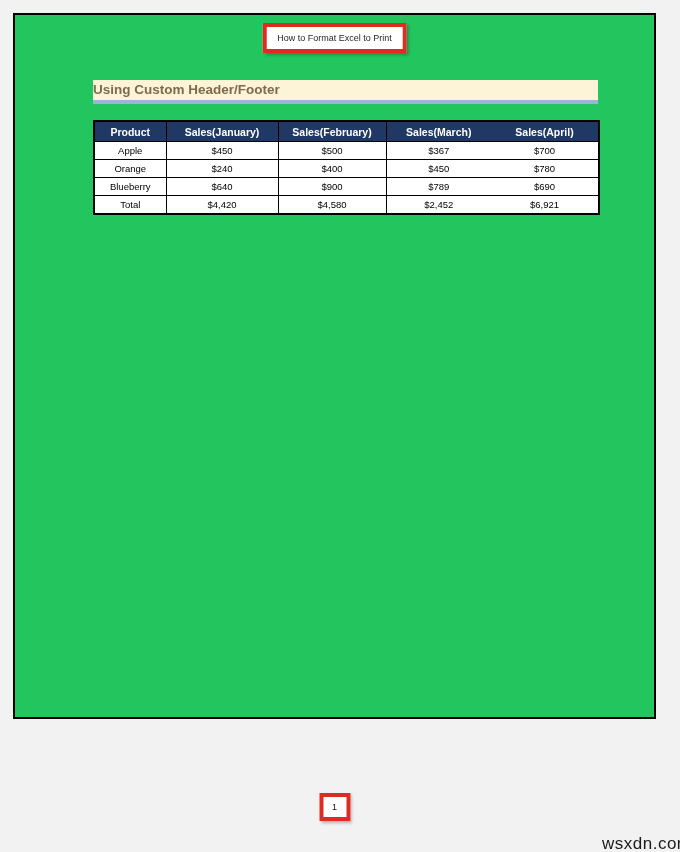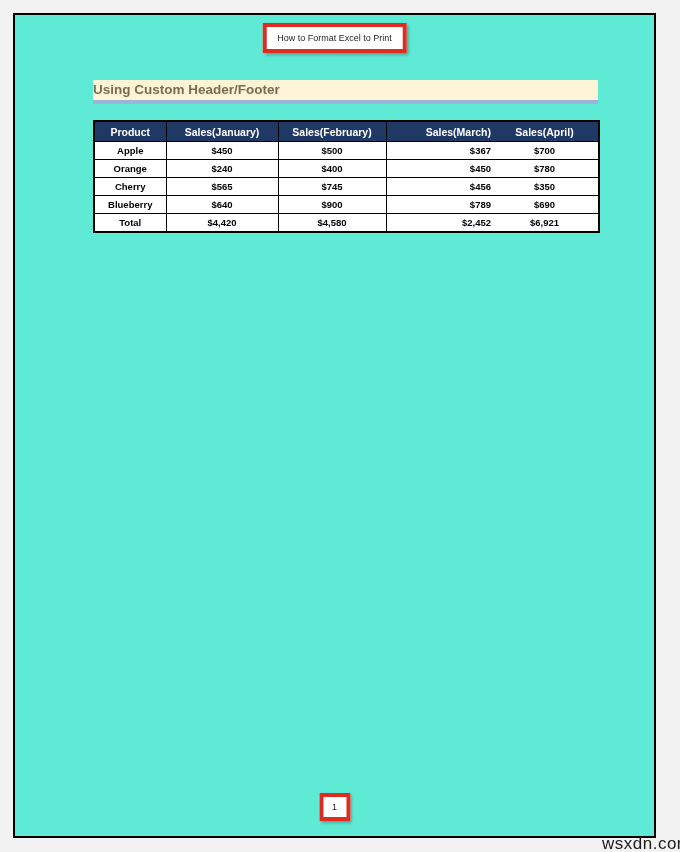--- a/index.html
+++ b/index.html
@@ -6,22 +6,22 @@
     margin: 0; padding: 0;
     width: 680px; height: 852px;
     background: #f2f2f2;
     font-family: "Liberation Sans", sans-serif;
     position: relative;
     overflow: hidden;
   }
   .page {
     position: absolute;
     left: 13px; top: 13px;
-    width: 643px; height: 825px;
-    background: #5eead4;
+    width: 643px; height: 706px;
+    background: #22c55e;
     border: 2px solid #000000;
     box-sizing: border-box;
   }
   .header-box {
     position: absolute;
     left: 50%; top: 8px;
     transform: translateX(-50%);
     border: 4px solid #e02b20;
     background: #ffffff;
     padding: 6px 11px;
@@ -69,24 +69,23 @@
     text-align: center;
   }
   .sales-table td {
     font-size: 9.5px;
     color: #000000;
     height: 17px;
     border: 1px solid #000;
     padding: 0;
     text-align: center;
     background: #ffffff;
-    font-weight: bold;
   }
   
-  .sales-table th:nth-child(4), .sales-table td:nth-child(4) { border-right: none; text-align: right; }
+  .sales-table th:nth-child(4), .sales-table td:nth-child(4) { border-right: none; }
   .sales-table th:nth-child(5), .sales-table td:nth-child(5) { border-left: none; }
   .footer-box {
     position: absolute;
     left: 50%; top: 778px;
     transform: translateX(-50%);
     border: 4px solid #e02b20;
     background: #ffffff;
     padding: 5px 9px;
     font-size: 9px;
     color: #111111;
@@ -141,27 +140,20 @@
           <td>$700</td>
         </tr>
         <tr>
           <td>Orange</td>
           <td>$240</td>
           <td>$400</td>
           <td>$450</td>
           <td>$780</td>
         </tr>
         <tr>
-          <td>Cherry</td>
-          <td>$565</td>
-          <td>$745</td>
-          <td>$456</td>
-          <td>$350</td>
-        </tr>
-        <tr>
           <td>Blueberry</td>
           <td>$640</td>
           <td>$900</td>
           <td>$789</td>
           <td>$690</td>
         </tr>
         <tr>
           <td>Total</td>
           <td>$4,420</td>
           <td>$4,580</td>

